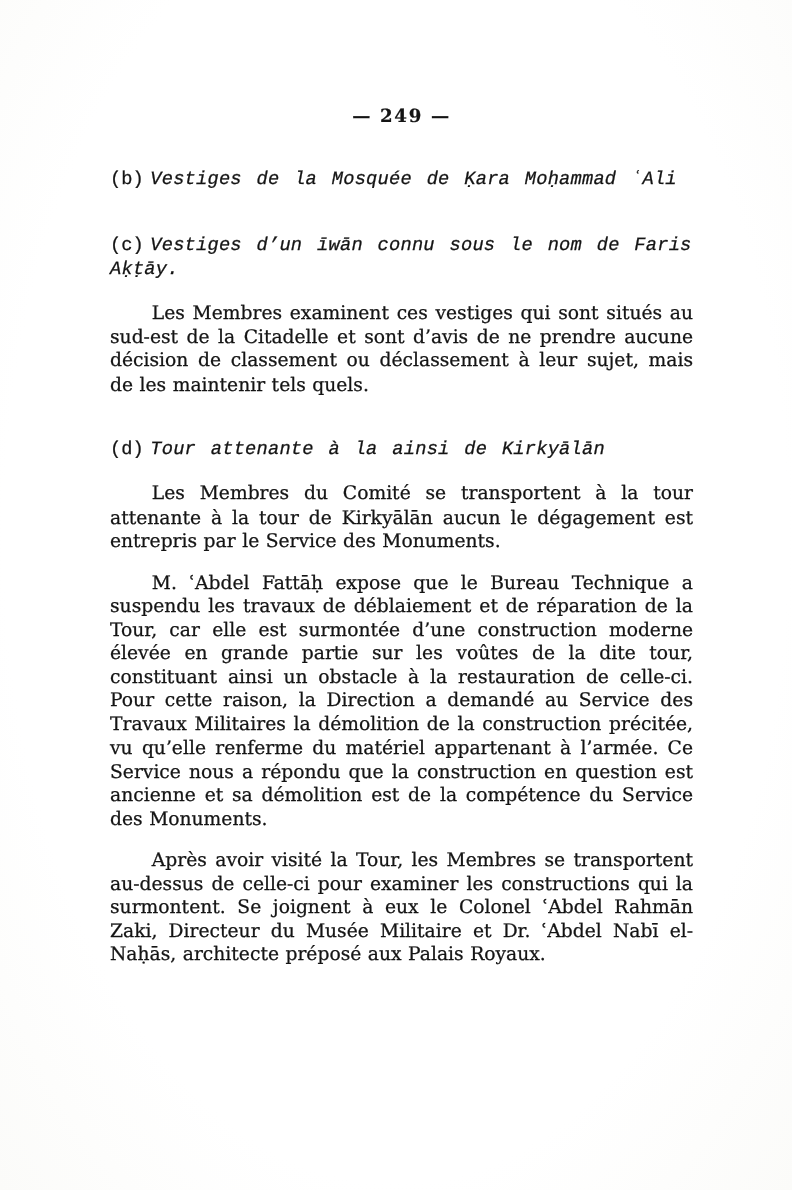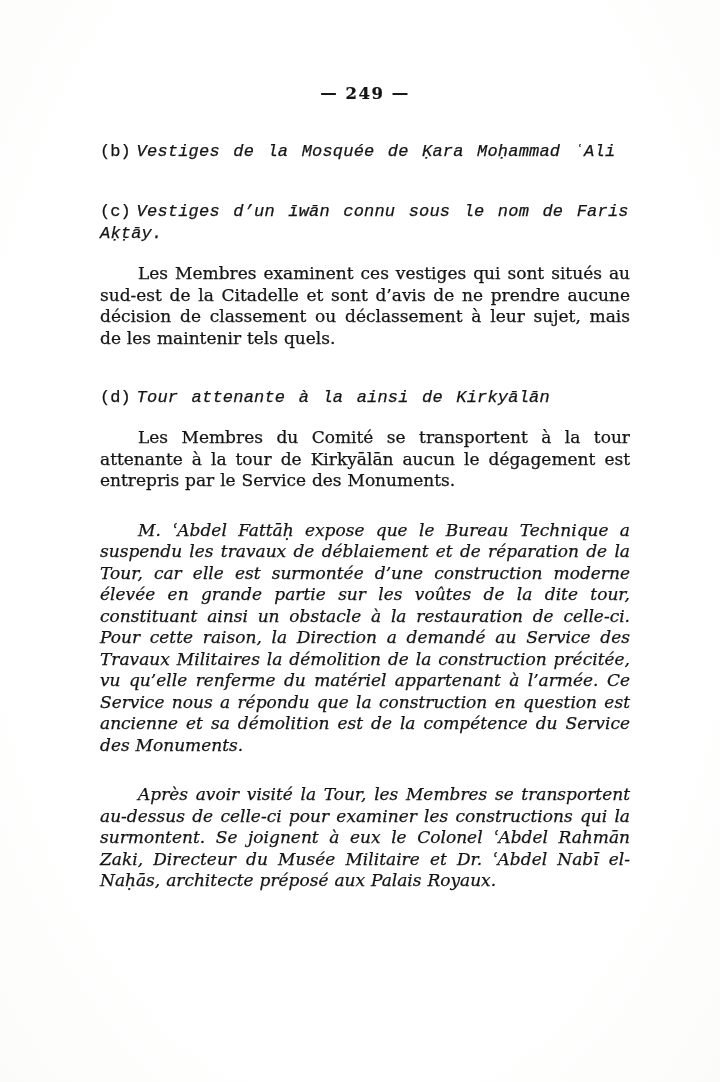--- a/index.html
+++ b/index.html
@@ -13,43 +13,42 @@
     height: 1082px;
     margin: 0 auto;
     background: radial-gradient(ellipse at 50% 45%, #ffffff 70%, #fbfbf9 100%);
     color: #141414;
     font-family: "DejaVu Serif", "Liberation Serif", serif;
     overflow: hidden;
   }
   .text-block {
     position: absolute;
     left: 100px;
-    top: 84px;
+    top: 96px;
     width: 530px;
   }
   .page-number {
     text-align: center;
     font-weight: bold;
     font-size: 16.5px;
     letter-spacing: 1.5px;
     margin: 0 0 26px 0;
     -webkit-text-stroke: 0.2px;
   }
   p.body {
     font-size: 17px;
     line-height: 21.5px;
     text-align: justify;
     margin: 0;
     text-indent: 38px;
     -webkit-text-stroke: 0.25px;
     word-spacing: 0.5px;
   }
   p.body + p.body {
-    margin-top: 28px;
-    font-style: italic;
+    margin-top: 16px;
   }
   .section-head {
     margin: 38px 0 18px 0;
     font-size: 17px;
     line-height: 22px;
     font-family: Liberation Mono, monospace;
     -webkit-text-stroke: 0.25px;
   }
   .section-label {
     font-style: normal;

